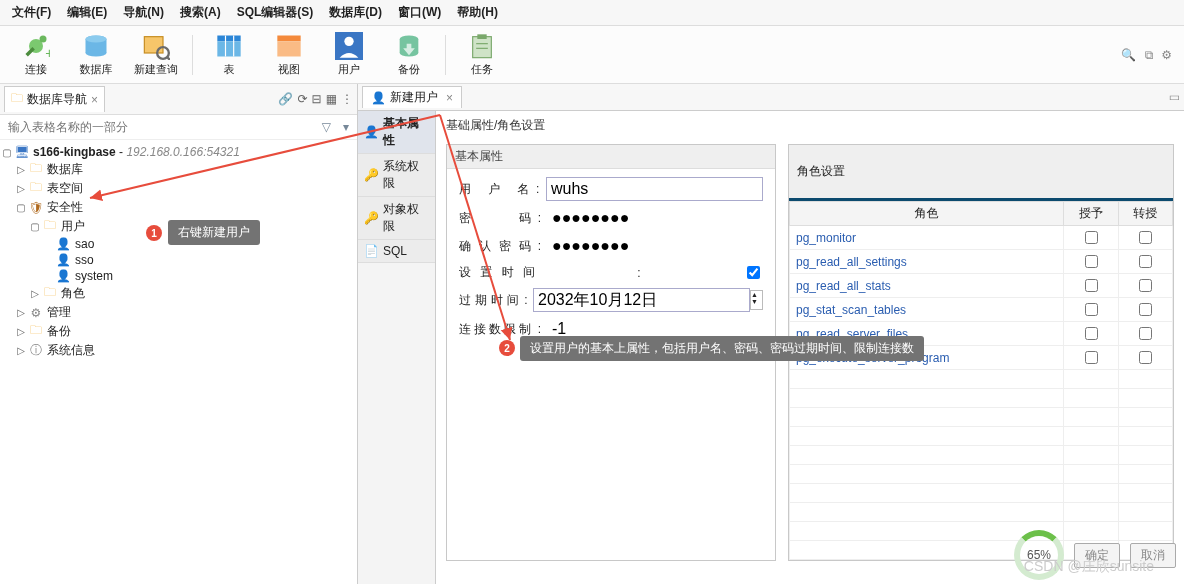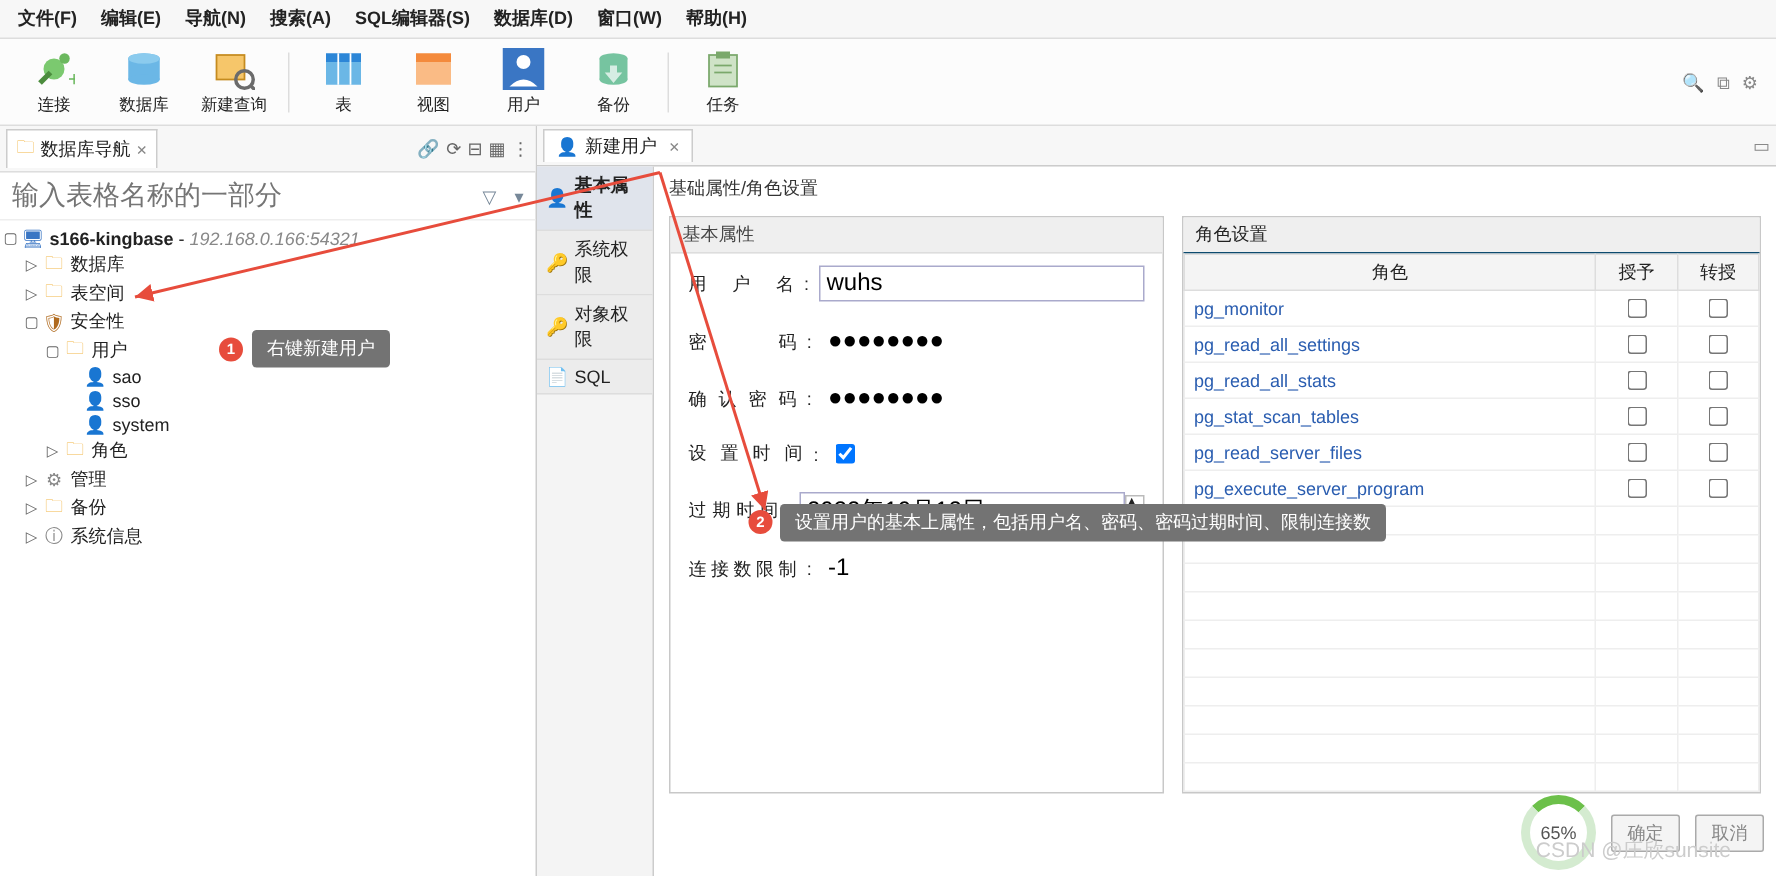--- a/index.html
+++ b/index.html
@@ -12,21 +12,21 @@
 .tool span.lbl { font-size: 11px; margin-top: 2px; }
 .sep { width: 1px; height: 40px; background: #ddd; margin: 0 6px; }
 .toolbar-right { margin-left: auto; display: flex; gap: 8px; color: #888; padding-right: 6px; }
 .main { display: flex; height: calc(100% - 72px); }
 
 .left { width: 358px; border-right: 1px solid #ccc; display: flex; flex-direction: column; background: #fff; }
 .left-header { display: flex; align-items: center; border-bottom: 1px solid #ddd; padding: 2px 4px; background: #f7f7f7; position: relative; }
 .left-title { background: #fff; border: 1px solid #ccc; border-bottom: none; padding: 2px 6px; display: flex; align-items: center; gap: 4px; font-size: 12px; }
 .left-icons { margin-left: auto; display: flex; gap: 4px; color: #666; }
 .filter-row { display: flex; align-items: center; border-bottom: 1px solid #eee; padding: 2px; }
-.filter-input { flex: 1; border: none; padding: 3px 6px; font-size: 18px; outline: none; color: #888; }
+.filter-input { flex: 1; border: none; padding: 3px 6px; font-size: 12px; outline: none; color: #888; }
 .filter-ico { color: #789; padding: 0 6px; }
 .tree { flex: 1; overflow: auto; padding: 4px 0; }
 .tree-row { display: flex; align-items: center; padding: 1px 4px; white-space: nowrap; cursor: default; }
 .tw { display: inline-block; width: 14px; text-align: center; color: #666; font-size: 10px; }
 .fico { width: 16px; height: 14px; margin-right: 3px; display: inline-flex; align-items: center; justify-content: center; }
 .folder { color: #f2b84b; }
 .blue { color: #3a76c4; }
 .shield { color: #b06a1e; }
 .gray { color: #888; }
 .addr { color: #888; font-style: italic; }
@@ -37,28 +37,28 @@
 .tab .x { color: #888; margin-left: 4px; }
 .right-body { flex: 1; display: flex; }
 .vtabs { width: 78px; border-right: 1px solid #ccc; background: #f4f4f4; }
 .vtab { padding: 4px 6px; border-bottom: 1px solid #ddd; background: #ececec; display: flex; align-items: center; gap: 4px; font-size: 12px; cursor: pointer; }
 .vtab.active { background: #e0e4ec; font-weight: bold; }
 .content { flex: 1; padding: 6px 10px; overflow: auto; position: relative; }
 .content h4 { margin: 0 0 10px 0; font-weight: normal; color: #333; }
 .panel { border: 1px solid #c8c8c8; background: #fff; }
 .panel-title { background: #efefef; border-bottom: 1px solid #ddd; padding: 3px 8px; color: #444; }
 .panel-body { padding: 8px 12px; }
-.form-row { display: flex; align-items: center; margin-bottom: 16px; }
+.form-row { display: flex; align-items: center; margin-bottom: 6px; justify-content: space-between; }
 .form-row .lbl { width: 76px; text-align: justify; text-align-last: justify; }
 .form-row .colon { width: 18px; text-align: center; }
 .form-row input[type=text], .form-row input[type=password] { flex: 1; max-width: 240px; border: 1px solid #aac; padding: 2px 4px; font-size: 16px; }
 .date-row input { max-width: 220px; }
 .spin { border: 1px solid #bbb; width: 16px; height: 20px; display: flex; flex-direction: column; font-size: 7px; }
 .roles { border: 1px solid #c8c8c8; }
-.roles-title { background: #efefef; border-bottom: 1px solid #0c4a6e; padding: 3px 8px; }
+.roles-title { background: #efefef; border-bottom: 3px solid #0c4a6e; padding: 18px 8px; }
 .roles table { width: 100%; border-collapse: collapse; font-size: 12px; }
 .roles th { background: #f4f4f4; border: 1px solid #ddd; padding: 3px; font-weight: normal; }
 .roles td { border: 1px solid #eee; padding: 2px 6px; text-align: center; }
 .roles td:first-child { text-align: left; color: #2a5db0; }
 .cb { width: 13px; height: 13px; }
 
 .callout { position: absolute; background: #737373; color: #fff; padding: 4px 10px; border-radius: 3px; font-size: 12px; }
 .badge { position: absolute; width: 16px; height: 16px; border-radius: 50%; background: #e74c3c; color: #fff; font-size: 10px; display: flex; align-items: center; justify-content: center; font-weight: bold; z-index: 20; }
 .arrow { position: absolute; pointer-events: none; z-index: 15; }
 

